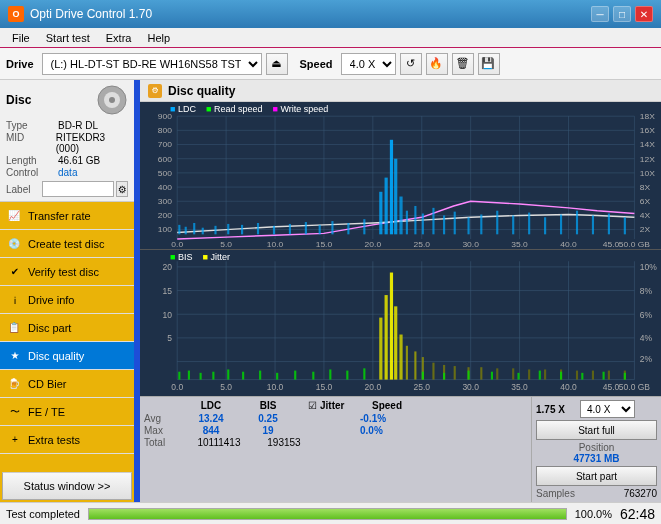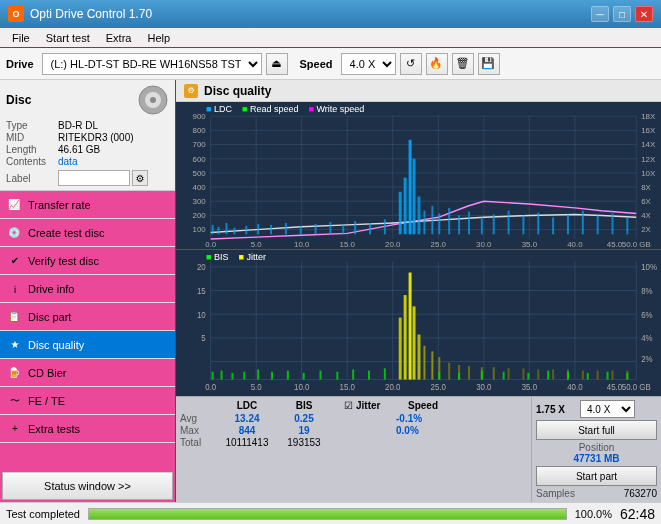--- a/index.html
+++ b/index.html
@@ -72,23 +72,23 @@
       background: white;
       padding: 0 4px;
       width: 55px;
     }
 
     
     .main { display: flex; height: calc(524px - 28px - 20px - 32px - 22px); }
 
     
     .sidebar {
-      width: 176px;
-      background: #ec4899;
-      border-right: 1px solid #1d4ed8;
+      width: 140px;
+      background: #eab308;
+      border-right: 6px solid #1d4ed8;
       display: flex;
       flex-direction: column;
     }
 
     
     .disc-panel {
       background: #f0f0f0;
       border-bottom: 1px solid #ccc;
       padding: 4px 6px;
     }
@@ -250,21 +250,21 @@
       </div>
       <div class="disc-row">
         <span class="disc-key">MID</span>
         <span class="disc-val">RITEKDR3 (000)</span>
       </div>
       <div class="disc-row">
         <span class="disc-key">Length</span>
         <span class="disc-val">46.61 GB</span>
       </div>
       <div class="disc-row">
-        <span class="disc-key">Contents</span>
+        <span class="disc-key">Control</span>
         <span class="disc-val blue">data</span>
       </div>
       <div class="label-row">
         <span class="label-key">Label</span>
         <input class="label-input" type="text" value="" style="">
         <button class="label-btn">⚙</button>
       </div>
     </div>
 
     <div class="nav-items">
@@ -553,21 +553,21 @@
           </div>
 
           <div style="display:flex; margin-bottom:1px; align-items:center;">
             <span style="width:36px; color:#555;">Max</span>
             <span style="width:62px; color:#0055cc; font-weight:bold; text-align:center;">844</span>
             <span style="width:52px; color:#0055cc; font-weight:bold; text-align:center;">19</span>
             <span style="width:66px;"></span>
             <span style="width:62px; color:#0055cc; font-weight:bold;">0.0%</span>
           </div>
 
-          <div style="display:flex; align-items:center;">
+          <div style="display:flex; align-items:center;gap:8px;">
             <span style="width:36px; color:#555;">Total</span>
             <span style="width:62px; color:#000; text-align:center;">10111413</span>
             <span style="width:52px; color:#000; text-align:center;">193153</span>
           </div>
         </div>
 
         <div style="width:130px; border-left:1px solid #aaa; padding:3px 4px; display:flex; flex-direction:column; gap:2px;">
 
           <div style="display:flex; align-items:center; gap:4px;">
             <span style="font-weight:bold; width:40px;">1.75 X</span>

